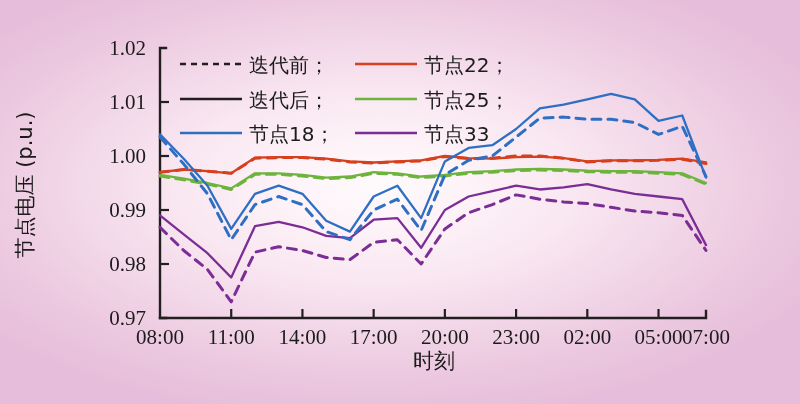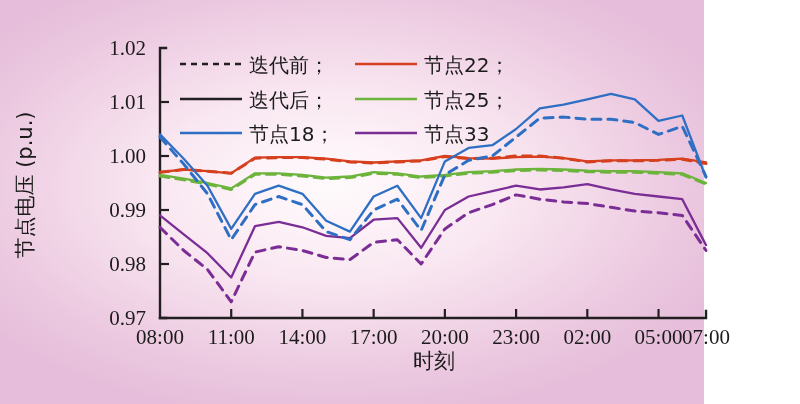--- a/index.html
+++ b/index.html
@@ -1,21 +1,21 @@
 <!DOCTYPE html>
 <html><head>
 <meta charset="utf-8">
 <style>
   html,body{margin:0;padding:0;}
   body{
     width:800px;height:404px;overflow:hidden;
     font-family:"Liberation Serif","DejaVu Serif",serif;
   }
   #figure{
-    position:relative;width:704px;height:404px;
+    position:relative;width:800px;height:404px;
     background:
       radial-gradient(ellipse 62% 58% at 47% 46%,
         #fefaFC 0%, #fdf3f8 18%, #f9e7f1 40%, #f2d7e8 62%, #ecc9e0 80%, #e6bedb 100%);
   }
   .plot{position:absolute;left:0;top:0;width:800px;height:404px;}
   svg{display:block;}
   .tick-label{
     font-family:"Liberation Serif","DejaVu Serif",serif;
     font-size:21px;fill:#1b1b1b;
   }

